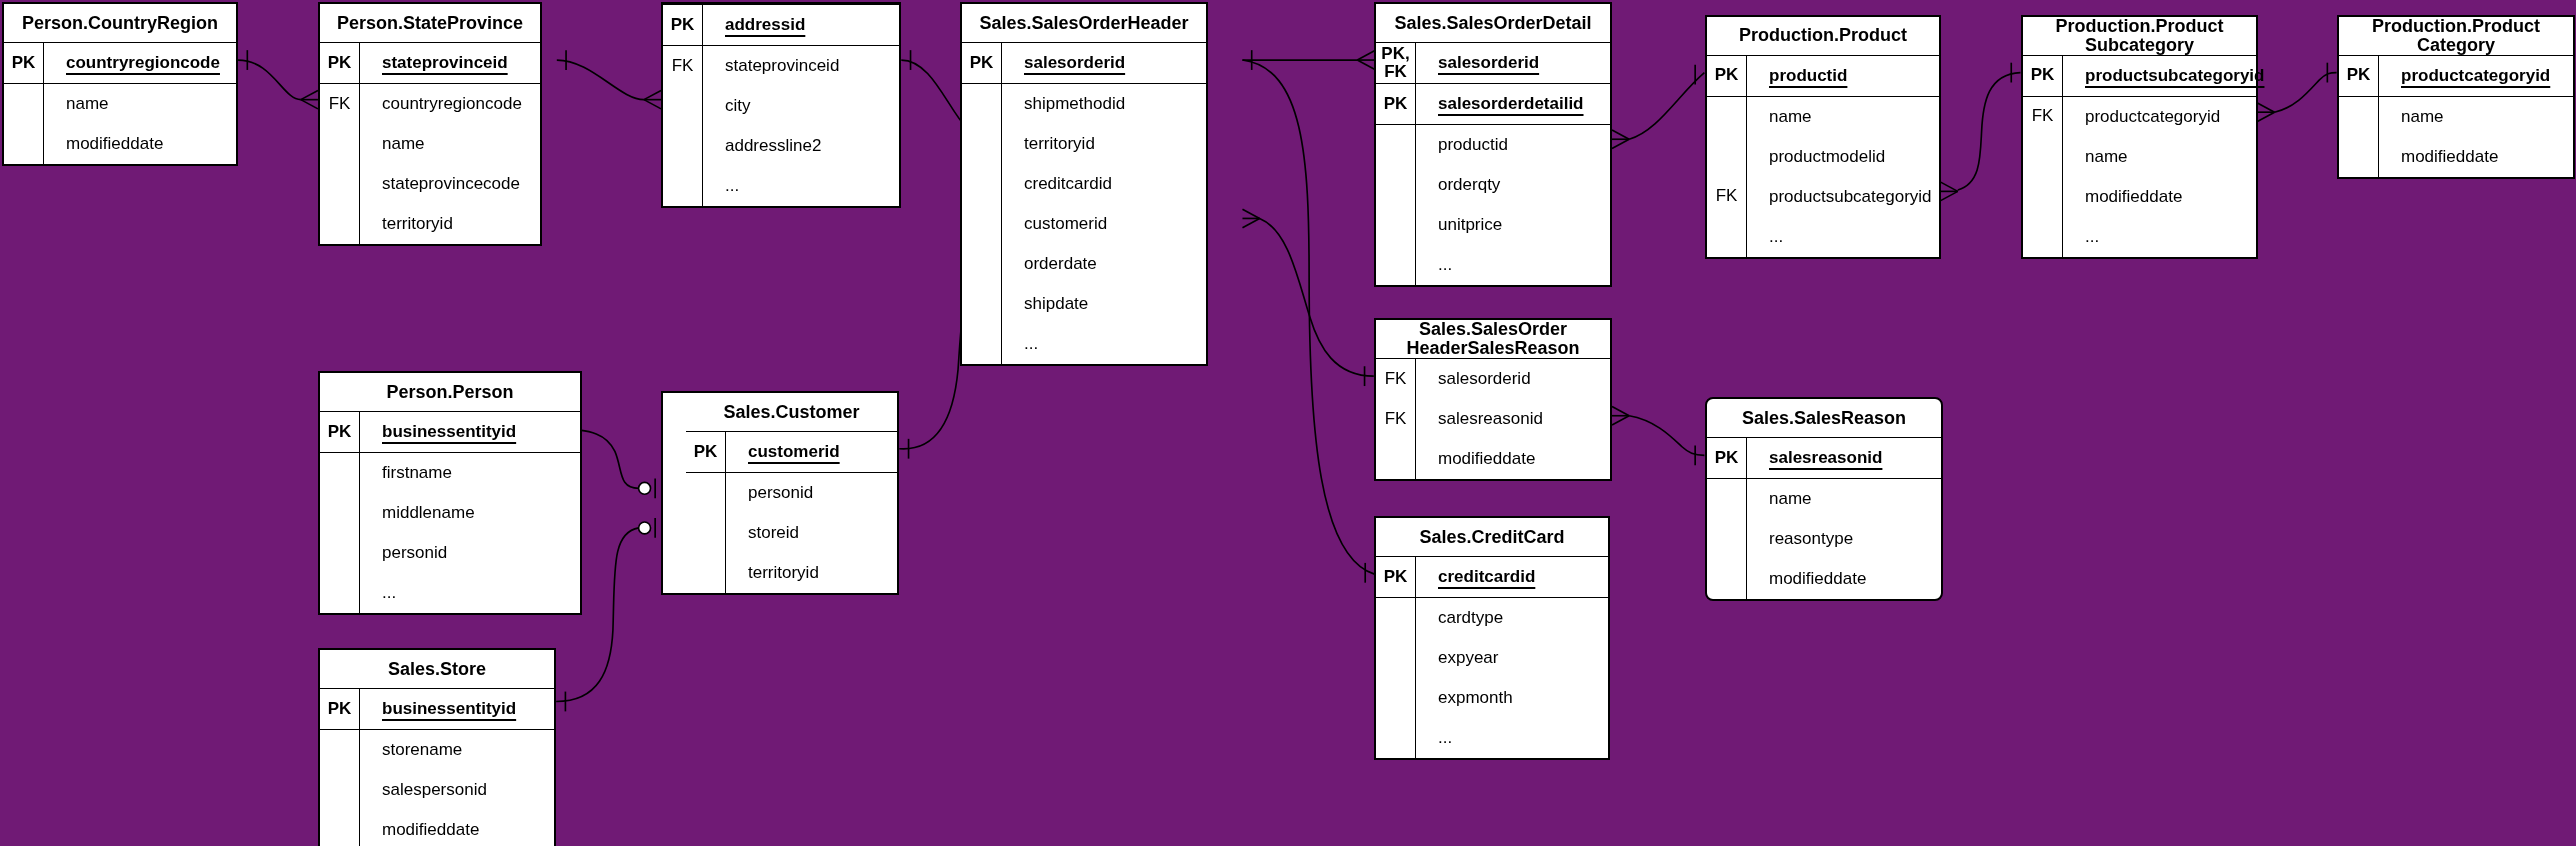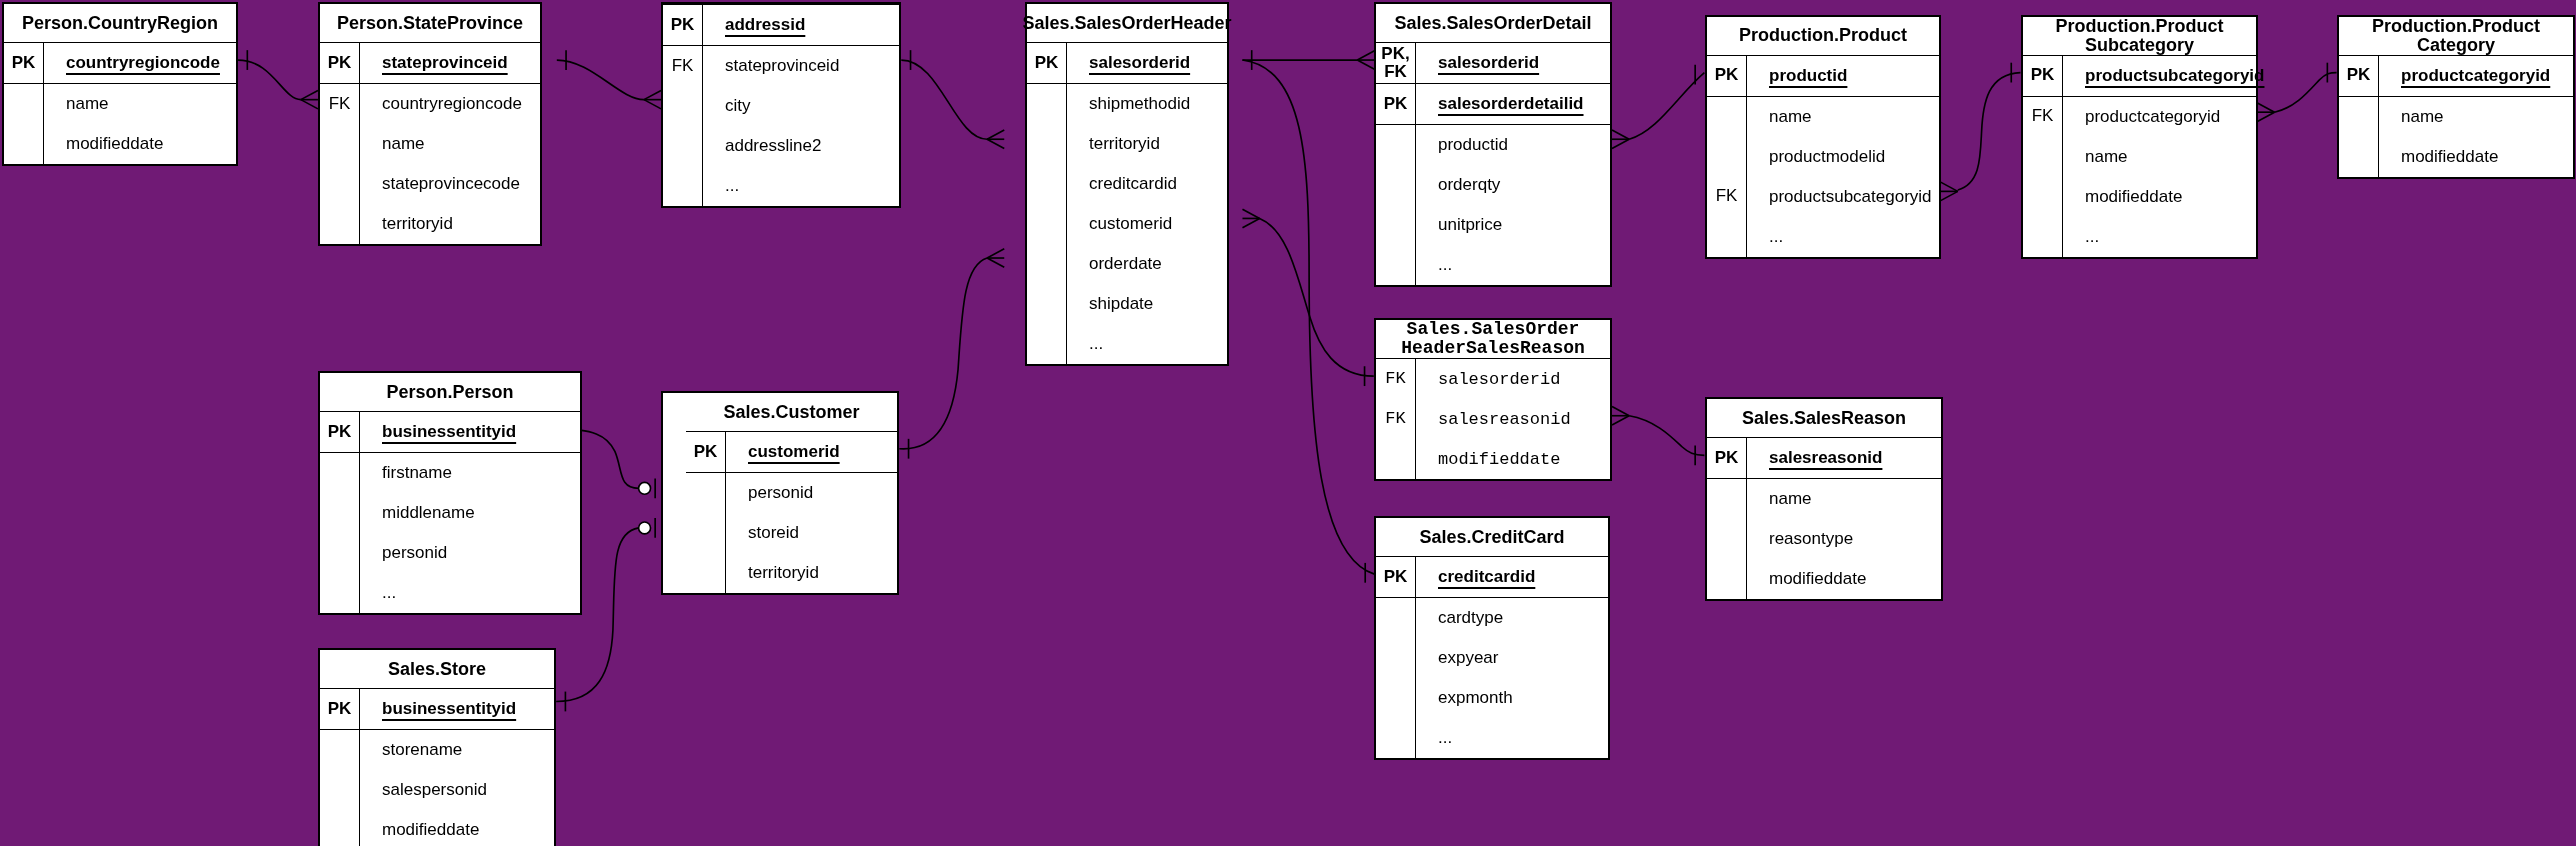--- a/index.html
+++ b/index.html
@@ -215,21 +215,21 @@
         <div class="row">
           <div class="key-cell"></div>
           <div class="field-cell">addressline2</div>
         </div>
         <div class="row">
           <div class="key-cell"></div>
           <div class="field-cell">...</div>
         </div>
       </div>
     </div>
-    <div class="entity" style="left: 1025px; top: 2px; width: 204px;">
+    <div class="entity" style="left: 960px; top: 2px; width: 248px;">
       <div class="entity-title">Sales.SalesOrderHeader</div>
       <div class="section">
         <div class="row">
           <div class="key-cell bold">PK</div>
           <div class="field-cell pk">salesorderid</div>
         </div>
       </div>
       <div class="section">
         <div class="row">
           <div class="key-cell"></div>
@@ -363,39 +363,39 @@
         <div class="row">
           <div class="key-cell"></div>
           <div class="field-cell">name</div>
         </div>
         <div class="row">
           <div class="key-cell"></div>
           <div class="field-cell">modifieddate</div>
         </div>
       </div>
     </div>
-    <div class="entity" style="left: 1374px; top: 318px; width: 238px; font-family: Liberation Mono, monospace;">
+    <div class="entity" style="left: 1374px; top: 318px; width: 238px;">
       <div class="entity-title">Sales.SalesOrder
 HeaderSalesReason</div>
       <div class="section">
         <div class="row">
           <div class="key-cell">FK</div>
           <div class="field-cell">salesorderid</div>
         </div>
         <div class="row">
           <div class="key-cell">FK</div>
           <div class="field-cell">salesreasonid</div>
         </div>
         <div class="row">
           <div class="key-cell"></div>
           <div class="field-cell">modifieddate</div>
         </div>
       </div>
     </div>
-    <div class="entity" style="left: 1705px; top: 397px; width: 238px;">
+    <div class="entity" style="left: 1705px; top: 397px; width: 238px; border-radius: 8px;">
       <div class="entity-title">Sales.SalesReason</div>
       <div class="section">
         <div class="row">
           <div class="key-cell bold">PK</div>
           <div class="field-cell pk">salesreasonid</div>
         </div>
       </div>
       <div class="section">
         <div class="row">
           <div class="key-cell"></div>

